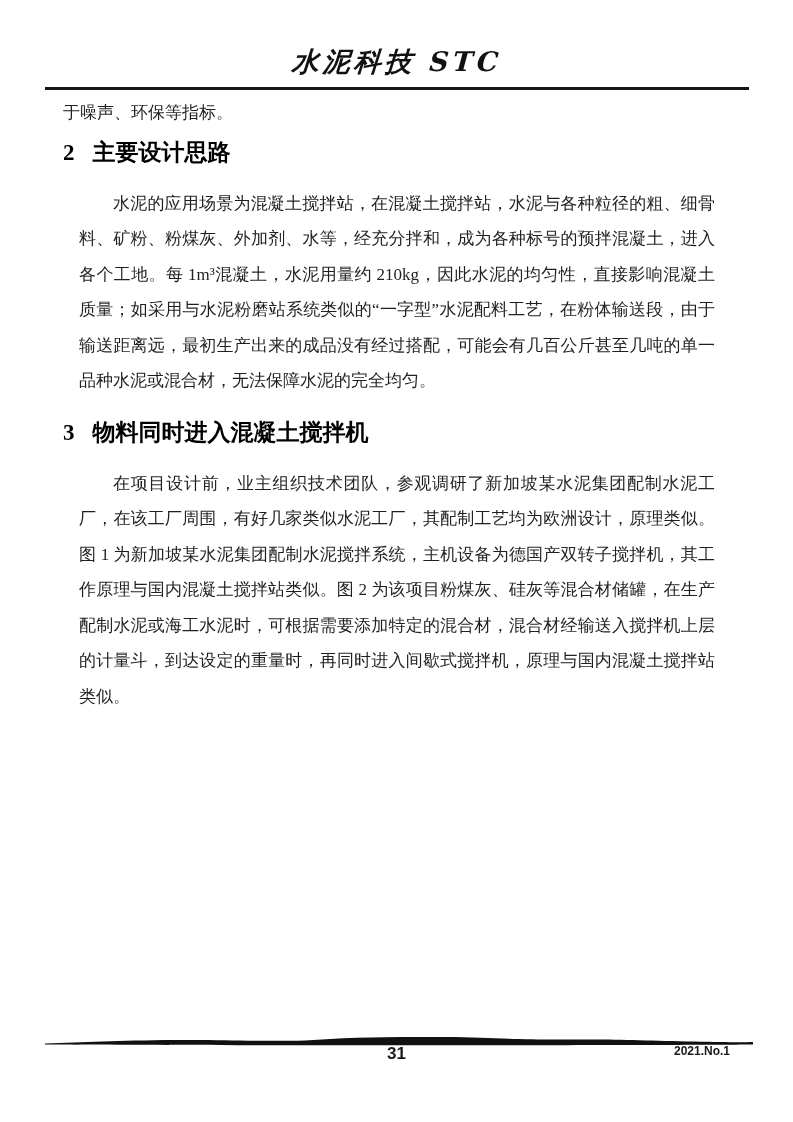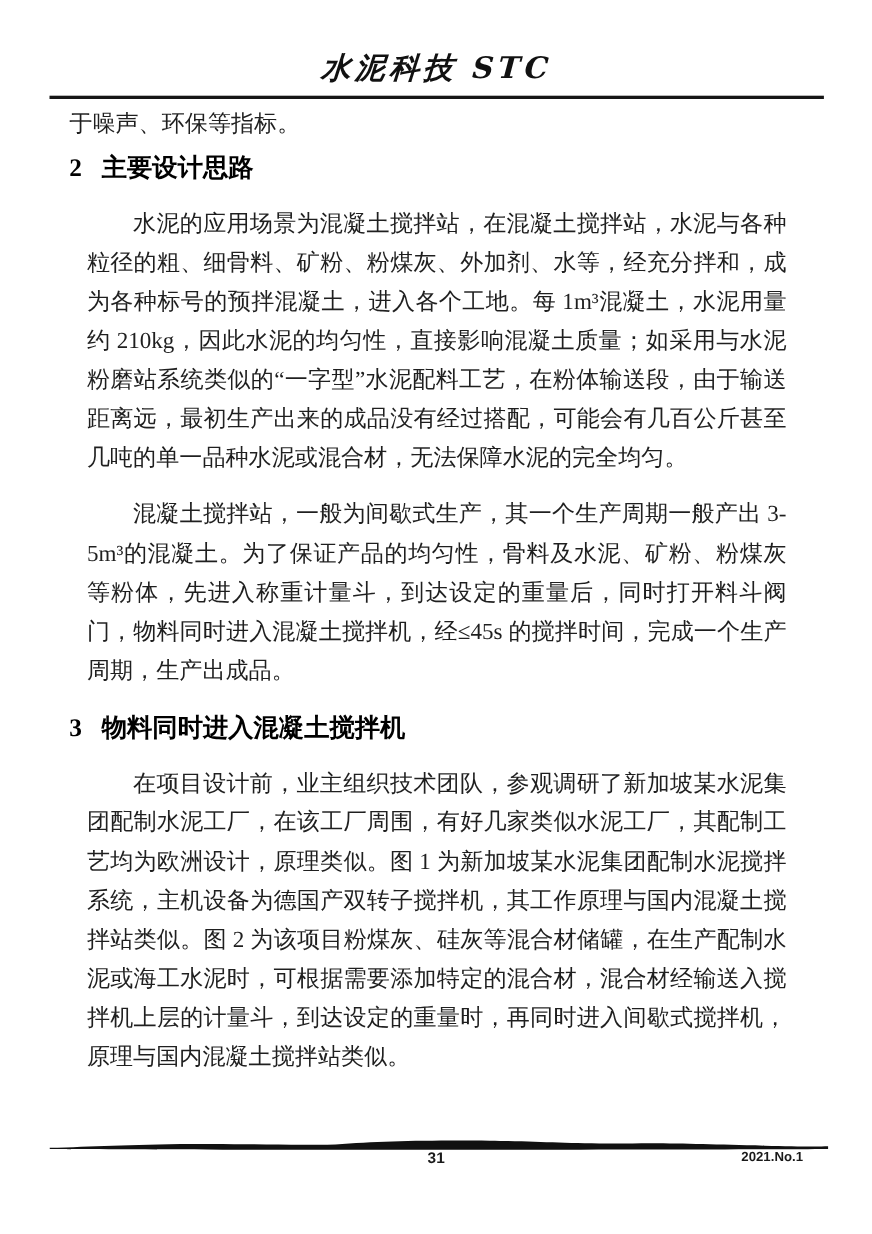--- a/index.html
+++ b/index.html
@@ -39,21 +39,21 @@
     transform: skewX(-4deg);
   }
   .header-rule {
     margin: 7px -18px 0 -18px;
     border: none;
     border-top: 3px solid #161616;
     height: 0;
   }
   
   .body-text {
-    font-size: 21px;
+    font-size: 17px;
     line-height: 35.5px;
     text-align: justify;
     color: #1f1f1f;
   }
   .continuation {
     margin-top: 5px;
   }
   .section-heading {
     display: flex;
     align-items: baseline;
@@ -84,21 +84,21 @@
   }
   .footer-bar svg { display: block; width: 100%; height: 100%; }
   .footer-page-number {
     position: absolute;
     left: 0;
     right: 0;
     top: 1044px;
     text-align: center;
     font-family: "Liberation Sans", "DejaVu Sans", sans-serif;
     font-weight: bold;
-    font-size: 14px;
+    font-size: 17px;
     color: #1a1a1a;
   }
   .footer-issue {
     position: absolute;
     right: 63px;
     top: 1044px;
     font-family: "Liberation Sans", "DejaVu Sans", sans-serif;
     font-weight: bold;
     font-size: 12px;
     color: #1a1a1a;
@@ -116,21 +116,20 @@
     </div>
 
     <div class="body-text continuation">于噪声、环保等指标。</div>
 
     <div class="section-heading">
       <span class="section-number">2</span>
       <span class="section-title">主要设计思路</span>
     </div>
 
     <p class="body-text para">水泥的应用场景为混凝土搅拌站，在混凝土搅拌站，水泥与各种粒径的粗、细骨料、矿粉、粉煤灰、外加剂、水等，经充分拌和，成为各种标号的预拌混凝土，进入各个工地。每 1m³混凝土，水泥用量约 210kg，因此水泥的均匀性，直接影响混凝土质量；如采用与水泥粉磨站系统类似的“一字型”水泥配料工艺，在粉体输送段，由于输送距离远，最初生产出来的成品没有经过搭配，可能会有几百公斤甚至几吨的单一品种水泥或混合材，无法保障水泥的完全均匀。</p>
-    <p class="body-text para">混凝土搅拌站，一般为间歇式生产，其一个生产周期一般产出 3-5m³的混凝土。为了保证产品的均匀性，骨料及水泥、矿粉、粉煤灰等粉体，先进入称重计量斗，到达设定的重量后，同时打开料斗阀门，物料同时进入混凝土搅拌机，经≤45s 的搅拌时间，完成一个生产周期，生产出成品。</p>
 
     <div class="section-heading">
       <span class="section-number">3</span>
       <span class="section-title">物料同时进入混凝土搅拌机</span>
     </div>
 
     <p class="body-text para">在项目设计前，业主组织技术团队，参观调研了新加坡某水泥集团配制水泥工厂，在该工厂周围，有好几家类似水泥工厂，其配制工艺均为欧洲设计，原理类似。图 1 为新加坡某水泥集团配制水泥搅拌系统，主机设备为德国产双转子搅拌机，其工作原理与国内混凝土搅拌站类似。图 2 为该项目粉煤灰、硅灰等混合材储罐，在生产配制水泥或海工水泥时，可根据需要添加特定的混合材，混合材经输送入搅拌机上层的计量斗，到达设定的重量时，再同时进入间歇式搅拌机，原理与国内混凝土搅拌站类似。</p>
 
   </div>
 

